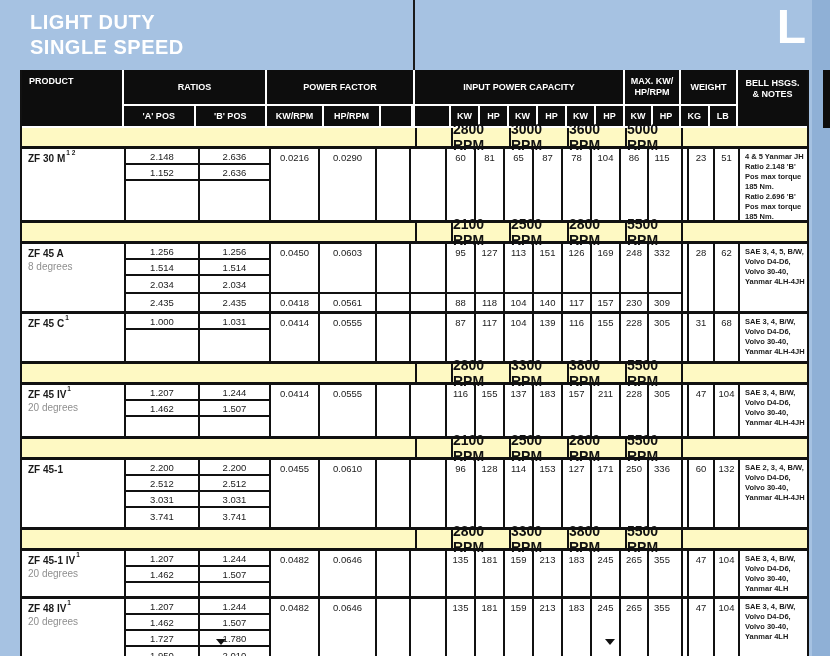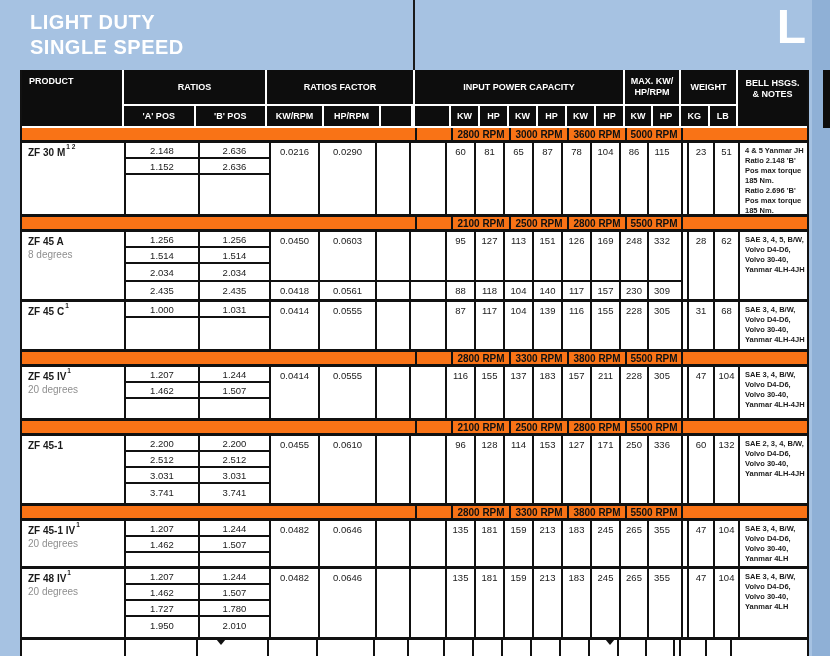--- a/index.html
+++ b/index.html
@@ -34,22 +34,22 @@
   .hgtitle{flex:1;display:flex;flex-direction:column;align-items:center;justify-content:center;text-align:center;line-height:11px}
   .hsubs{height:22px;border-top:2px solid #fff;display:flex}
   .hsub{display:flex;align-items:center;justify-content:center;border-right:2px solid #fff}
   .hsub:last-child{border-right:none}
   .hfill{border-right:2px solid #fff}
   .h-bell{display:flex;flex-direction:column;align-items:center;padding-top:8px;line-height:11px}
 
   .gapline{height:2px;background:#fff}
 
   
-  .band{display:flex;height:15px;background:#f97316;border-bottom:3px solid #111;
-        font-size:10px;font-weight:700;color:#111}
+  .band{display:flex;height:21px;background:#fef9c3;border-bottom:3px solid #111;
+        font-size:14px;font-weight:700;color:#111}
   .bcell{display:flex;align-items:center;justify-content:center}
   .b-left{width:393px}.b-n{width:36px}.b-p{width:58px}.b-m{width:56px}.b-r{flex:1}
 
   
   .pblock{display:flex;background:#fff;border-bottom:3px solid #111}
   .prodcell{padding:3px 2px 0 6px}
   .pname{font-weight:700;font-size:10px;white-space:nowrap}
   .pname sup{font-size:6.5px;position:relative;top:-3px;margin-left:1px}
   .pdeg{color:#8f8f8f;font-size:10px;margin-top:2px}
   .midcol{width:557px;display:flex;flex-direction:column;border-left:2px solid #111}
@@ -85,21 +85,21 @@
   <div class="thead">
     <div class="hblock h-prod w-prod">PRODUCT</div>
     <div class="hblock hgroup" style="width:143px">
       <div class="hgtitle">RATIOS</div>
       <div class="hsubs">
         <div class="hsub" style="flex:1">'A' POS</div>
         <div class="hsub" style="flex:1">'B' POS</div>
       </div>
     </div>
     <div class="hblock hgroup" style="width:148px">
-      <div class="hgtitle">RATIOS FACTOR</div>
+      <div class="hgtitle">POWER FACTOR</div>
       <div class="hsubs">
         <div class="hsub" style="width:57px">KW/RPM</div>
         <div class="hsub" style="width:57px">HP/RPM</div>
         <div class="hfill" style="flex:1"></div>
       </div>
     </div>
     <div class="hblock hgroup" style="width:210px">
       <div class="hgtitle">INPUT POWER CAPACITY</div>
       <div class="hsubs">
         <div class="hfill" style="width:36px"></div>

